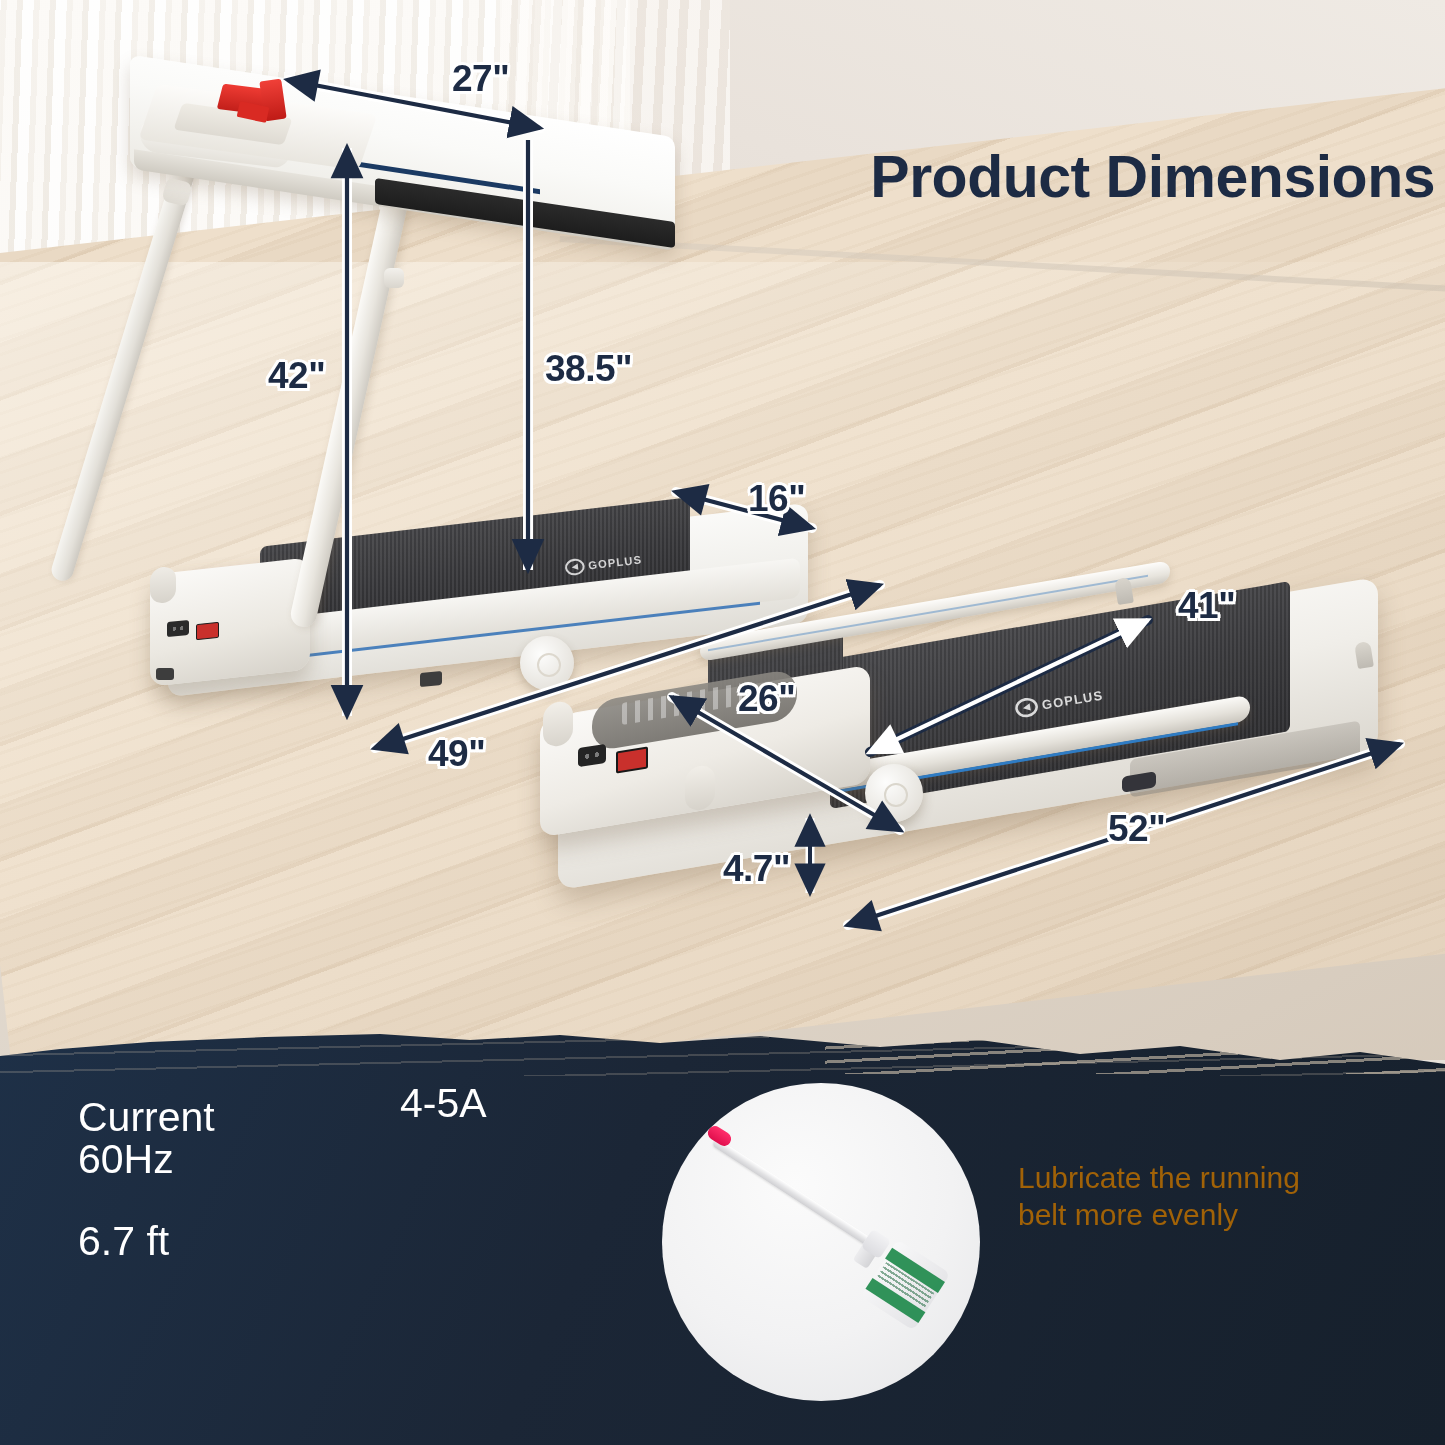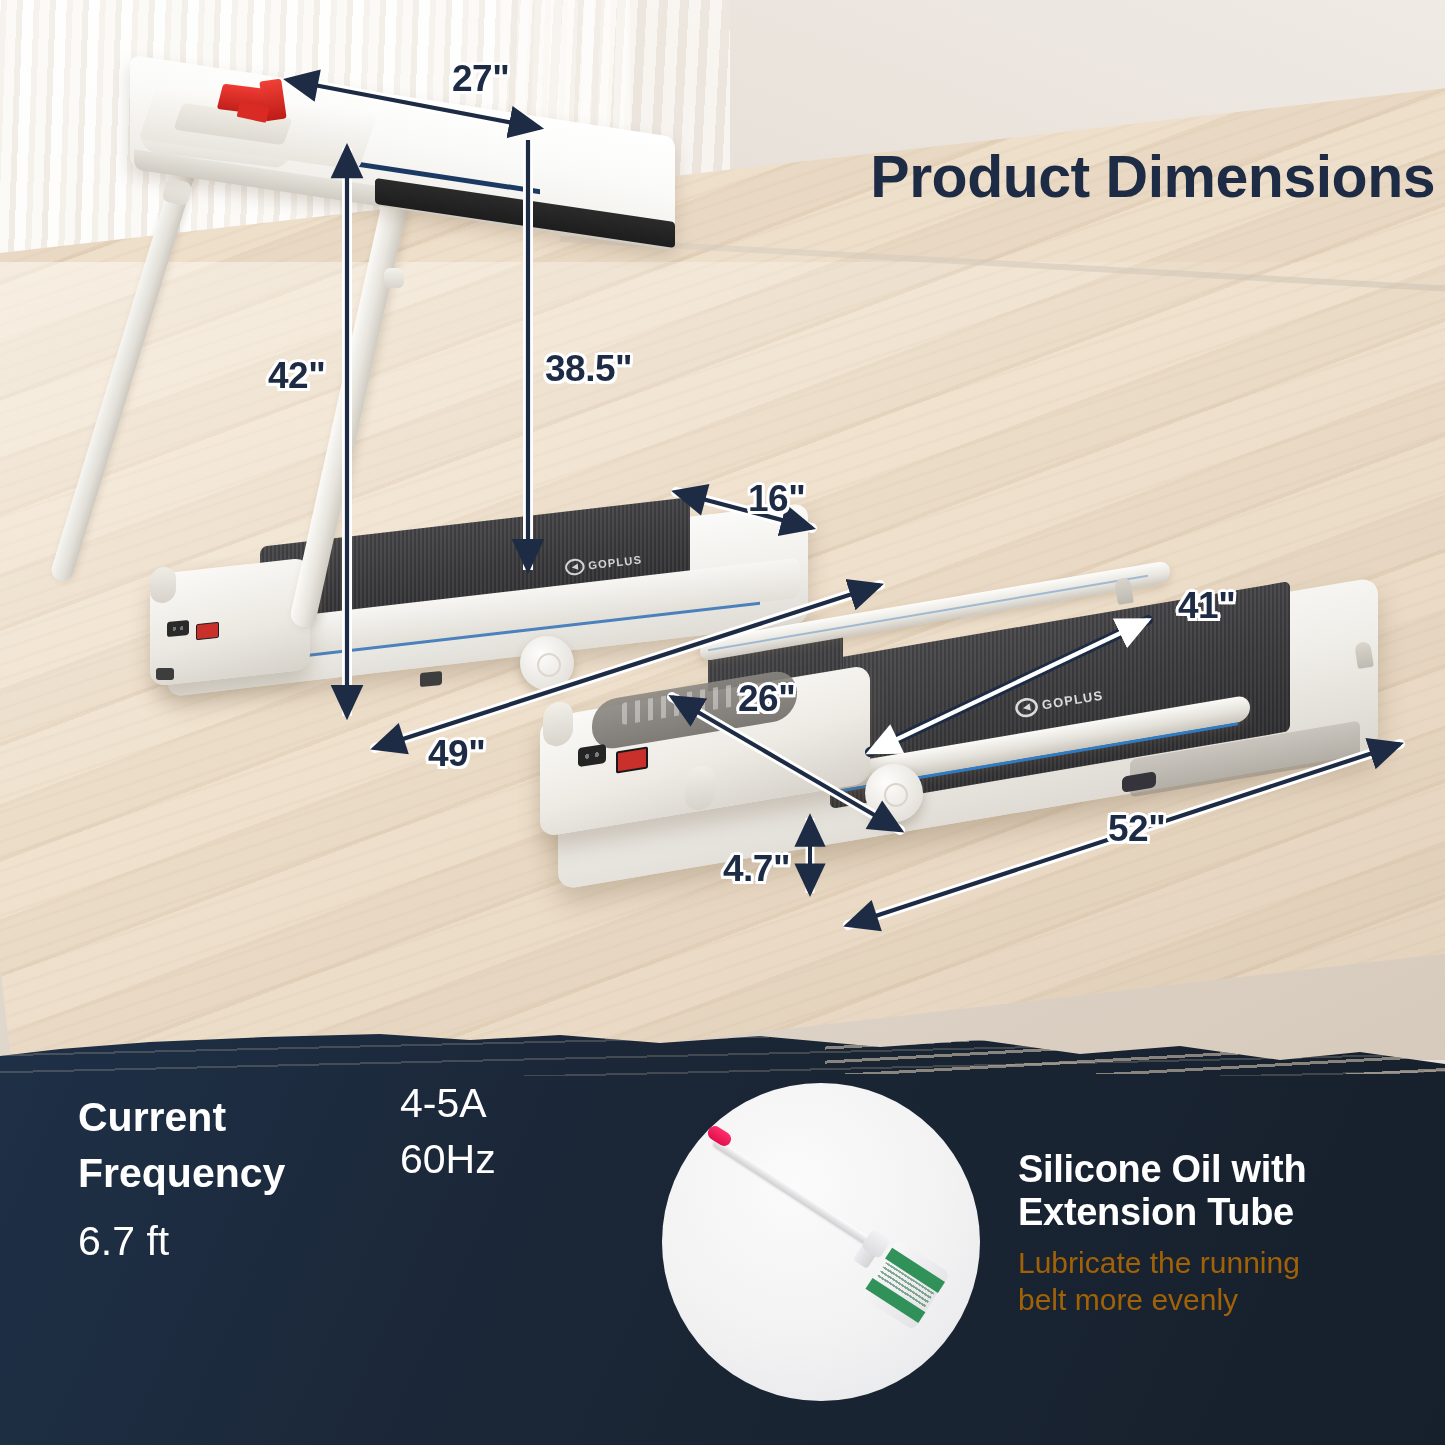--- a/index.html
+++ b/index.html
@@ -217,21 +217,21 @@
           rgba(222,206,183,.0) 6px 17px);opacity:.7;}
   .panel-streak2{position:absolute;width:620px;height:40px;top:4px;left:825px;
         background:repeating-linear-gradient(-3.2deg,
           rgba(228,212,188,.0) 0 3px, rgba(228,212,188,.55) 3px 6px,
           rgba(228,212,188,.0) 6px 14px);}
 
   
   #spectable{position:absolute;left:78px;top:1075px;width:470px;}
   .specrow{display:flex;align-items:center;justify-content:space-between;height:56px;}
   .specrow.tall{height:108px;align-items:center;}
-  .speclabel{font-size:41px;font-weight:700;color:#ffffff;line-height:1.08;margin-top:28px;}
+  .speclabel{font-size:41px;font-weight:400;color:#ffffff;line-height:1.08;margin-top:28px;}
   .specvalue{font-size:41px;font-weight:500;color:#ffffff;min-width:148px;text-align:left;}
 
   
   #oilcircle{position:absolute;left:662px;top:1083px;width:318px;height:318px;
         border-radius:50%;overflow:hidden;
         background:radial-gradient(circle at 42% 32%,#fbfbfb 0%,#f2f2f3 55%,#e4e5e7 100%);}
   .oil-tube{position:absolute;left:52px;top:54px;width:194px;height:9px;
         background:linear-gradient(180deg,rgba(255,255,255,.98),#e2e2e4 55%,#cfcfd2);
         border-radius:5px;transform:rotate(33deg);transform-origin:0 50%;
         box-shadow:0 1px 2px rgba(0,0,0,.10);}
@@ -400,40 +400,37 @@
     <div class="panel-streak"></div>
     <div class="panel-streak2"></div>
   </div>
 
   <div id="spectable">
     <div class="specrow">
       <div class="speclabel">Current</div>
       <div class="specvalue">4-5A</div>
     </div>
     <div class="specrow">
-      <div class="speclabel">Frequency</div>
       <div class="specvalue">60Hz</div>
     </div>
     <div class="specrow tall">
       <div class="specvalue">6.7 ft</div>
     </div>
   </div>
 
   <div id="oilcircle">
     <div class="oil-tube"></div>
     <div class="oil-tip"></div>
     <div class="oil-collar"></div>
     <div class="oil-neck"></div>
     <div class="oil-bottle">
       <div class="oil-band"></div>
       <div class="oil-lbl"></div>
       <div class="oil-band2"></div>
     </div>
   </div>
 
   <div id="oiltext">
-    <div class="oil-title" style="white-space:pre-line">Silicone Oil with
-Extension Tube</div>
     <div class="oil-sub" style="white-space:pre-line">Lubricate the running
 belt more evenly</div>
   </div>
 
 </div>
 
 </body></html>

